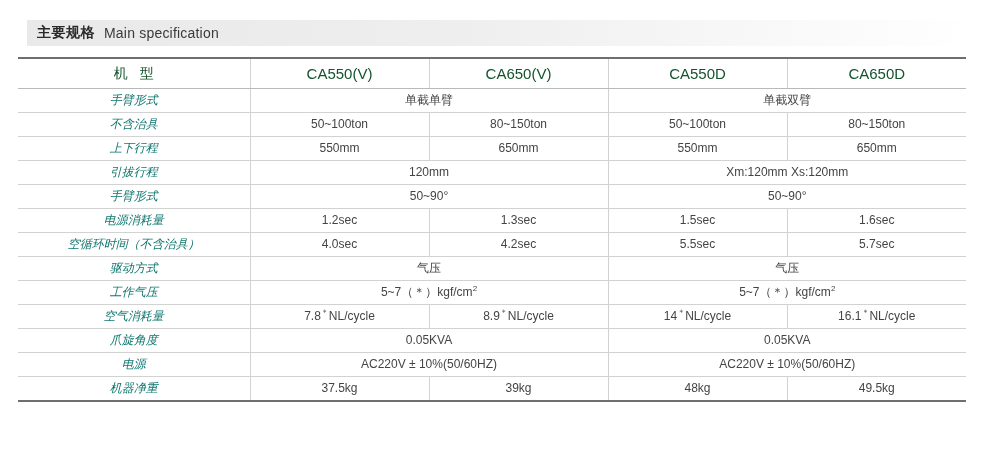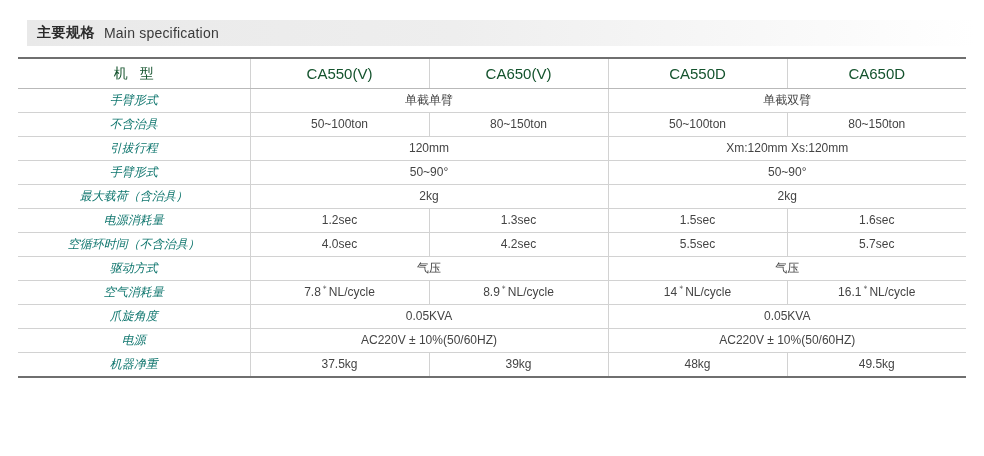--- a/index.html
+++ b/index.html
@@ -165,52 +165,59 @@
           <td colspan="2"><span>单截双臂</span></td>
         </tr>
         <tr>
           <td class="row-label">不含治具</td>
           <td><span>50~100ton</span></td>
           <td><span>80~150ton</span></td>
           <td><span>50~100ton</span></td>
           <td><span>80~150ton</span></td>
         </tr>
         <tr>
+          <td class="row-label">上下行程</td>
+          <td><span>550mm</span></td>
+          <td><span>650mm</span></td>
+          <td><span>550mm</span></td>
+          <td><span>650mm</span></td>
+        </tr>
+        <tr>
           <td class="row-label">引拔行程</td>
           <td colspan="2"><span>120mm</span></td>
           <td colspan="2"><span>Xm:120mm  Xs:120mm</span></td>
         </tr>
         <tr>
           <td class="row-label">手臂形式</td>
           <td colspan="2"><span>50~90°</span></td>
           <td colspan="2"><span>50~90°</span></td>
-        </tr>
-        <tr>
-          <td class="row-label">最大载荷（含治具）</td>
-          <td colspan="2" class="red"><span>2kg</span></td>
-          <td colspan="2" class="red"><span>2kg</span></td>
         </tr>
         <tr>
           <td class="row-label">电源消耗量</td>
           <td><span>1.2sec</span></td>
           <td><span>1.3sec</span></td>
           <td><span>1.5sec</span></td>
           <td><span>1.6sec</span></td>
         </tr>
         <tr>
           <td class="row-label">空循环时间（不含治具）</td>
           <td><span>4.0sec</span></td>
           <td><span>4.2sec</span></td>
           <td><span>5.5sec</span></td>
           <td><span>5.7sec</span></td>
         </tr>
         <tr>
           <td class="row-label">驱动方式</td>
           <td colspan="2"><span>气压</span></td>
           <td colspan="2"><span>气压</span></td>
+        </tr>
+        <tr>
+          <td class="row-label">工作气压</td>
+          <td colspan="2" class="red"><span>5~7（＊）kgf/cm</span><sup>2</sup></td>
+          <td colspan="2" class="red"><span>5~7（＊）kgf/cm</span><sup>2</sup></td>
         </tr>
         <tr>
           <td class="row-label">空气消耗量</td>
           <td><span>7.8</span><sup>＊</sup><span>NL/cycle</span></td>
           <td><span>8.9</span><sup>＊</sup><span>NL/cycle</span></td>
           <td><span>14</span><sup>＊</sup><span>NL/cycle</span></td>
           <td><span>16.1</span><sup>＊</sup><span>NL/cycle</span></td>
         </tr>
         <tr>
           <td class="row-label">爪旋角度</td>

